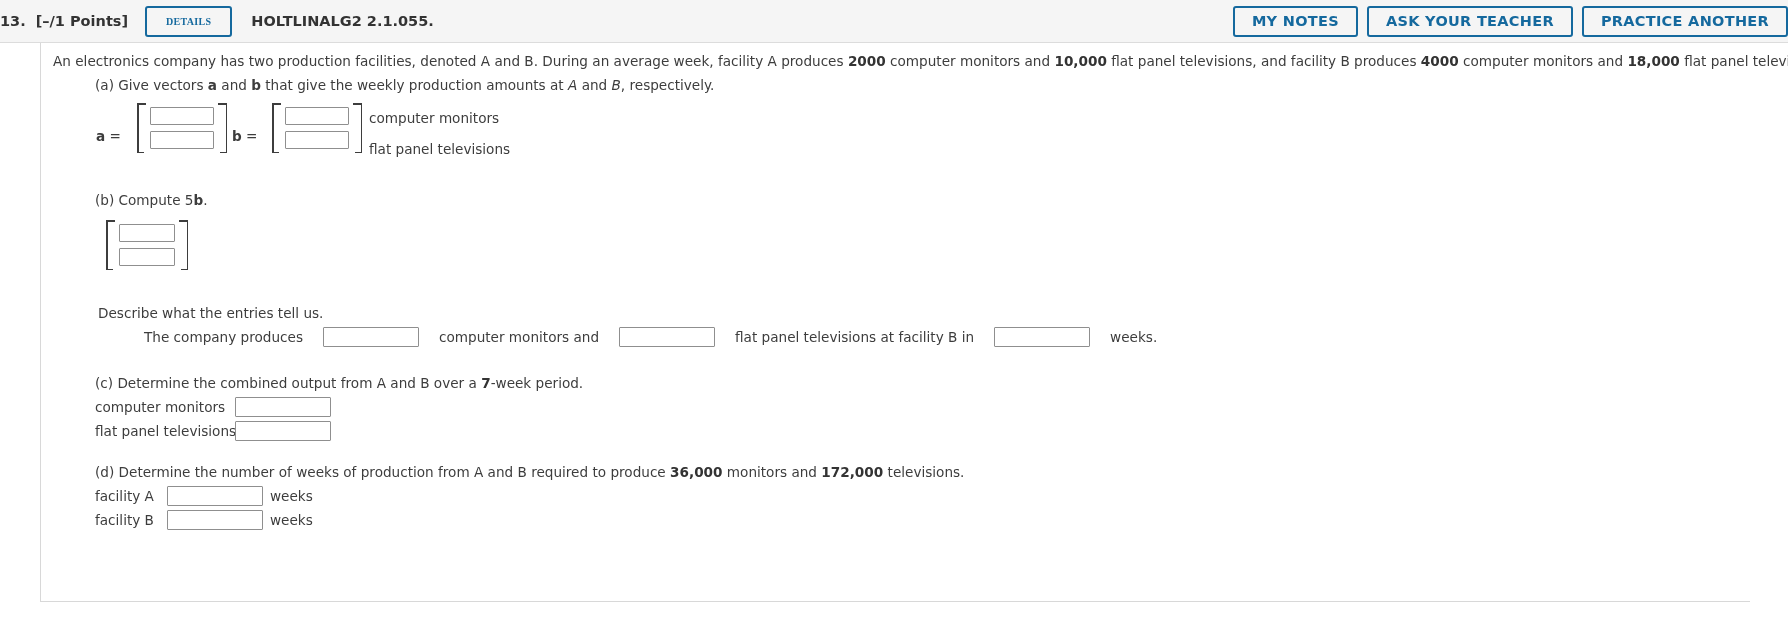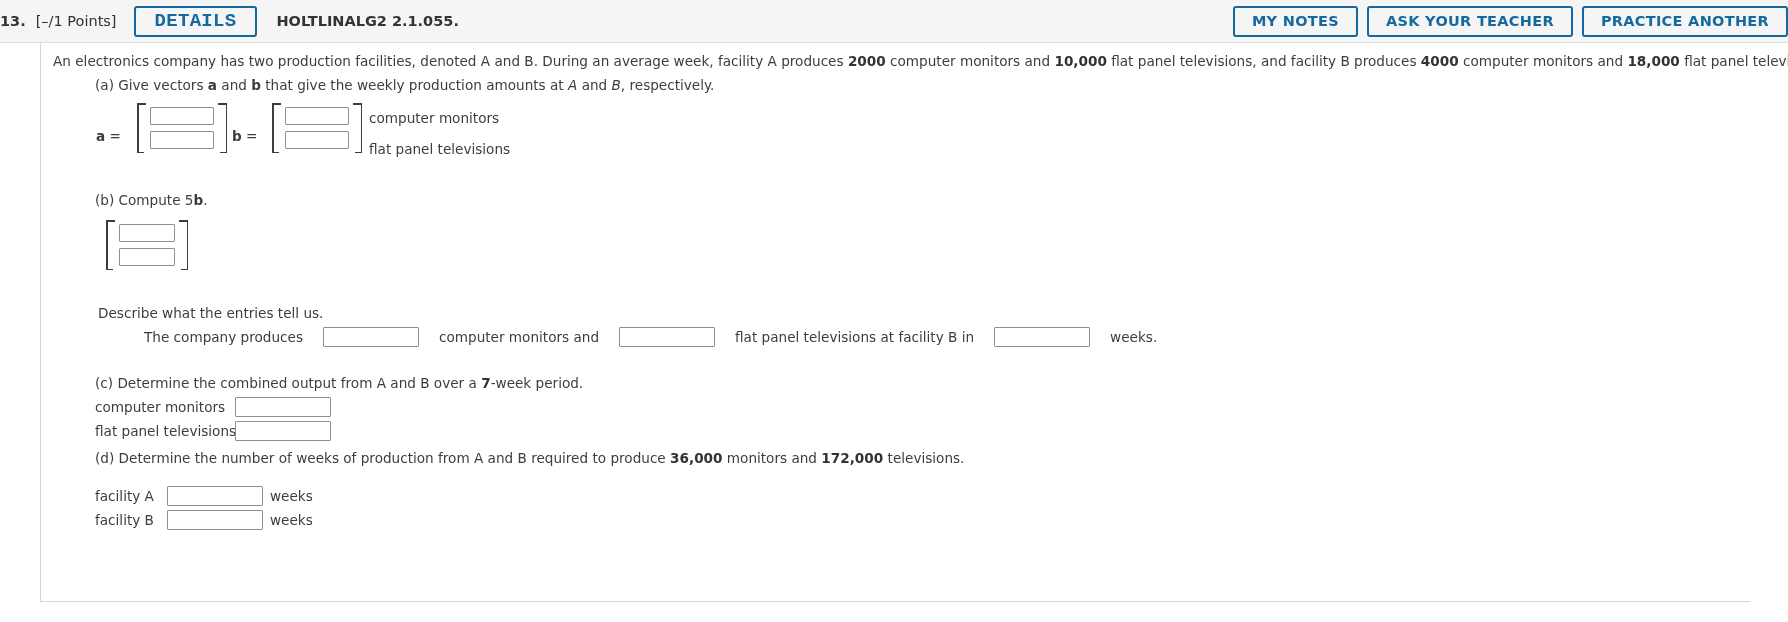--- a/index.html
+++ b/index.html
@@ -31,34 +31,34 @@
   }
   .qnum {
     font-size: 14.5px;
     font-weight: bold;
     color: #333333;
     white-space: nowrap;
   }
   .qpoints {
     margin-left: 10px;
     font-size: 14.5px;
-    font-weight: normal;
+    font-weight: bold;
     color: #333333;
     white-space: nowrap;
   }
   .details-btn {
     margin-left: 17px;
     height: 31px;
     padding: 0 19px;
     border: 2px solid #15699e;
     border-radius: 3px;
     background: #f5f5f5;
     color: #15699e;
-    font-family: Liberation Mono, monospace;
-    font-size: 19px;
+    font-family: Liberation Serif, serif;
+    font-size: 10px;
     font-weight: bold;
     letter-spacing: .3px;
     display: flex;
     align-items: center;
     justify-content: center;
     cursor: pointer;
     white-space: nowrap;
     box-sizing: border-box;
   }
   .qcode {
@@ -303,21 +303,21 @@
   <div class="part" style="left:54px; top:354px; display:flex; align-items:center;">
     <span class="inline-text" style="display:inline-block; width:140px;">computer monitors</span>
     <input class="abox" style="width: 96px; height: 20px;" value="">
   </div>
 
   <div class="part" style="left:54px; top:378px; display:flex; align-items:center;">
     <span class="inline-text" style="display:inline-block; width:140px;">flat panel televisions</span>
     <input class="abox" style="width: 96px; height: 20px;" value="">
   </div>
 
-  <div class="part" style="left:54px; top:407px;">
+  <div class="part" style="left:54px; top:421px;">
     <span>(d) Determine the number of weeks of production from A and B required to produce </span><b class="num">36,000</b><span> monitors and </span><b class="num">172,000</b><span> televisions.</span>
   </div>
 
   <div class="part" style="left:54px; top:443px; display:flex; align-items:center;">
     <span class="inline-text" style="display:inline-block; width:72px;">facility A</span>
     <input class="abox" style="width: 96px; height: 20px;" value="">
     <span class="inline-text" style="margin-left:7px;">weeks</span>
   </div>
 
   <div class="part" style="left:54px; top:467px; display:flex; align-items:center;">

